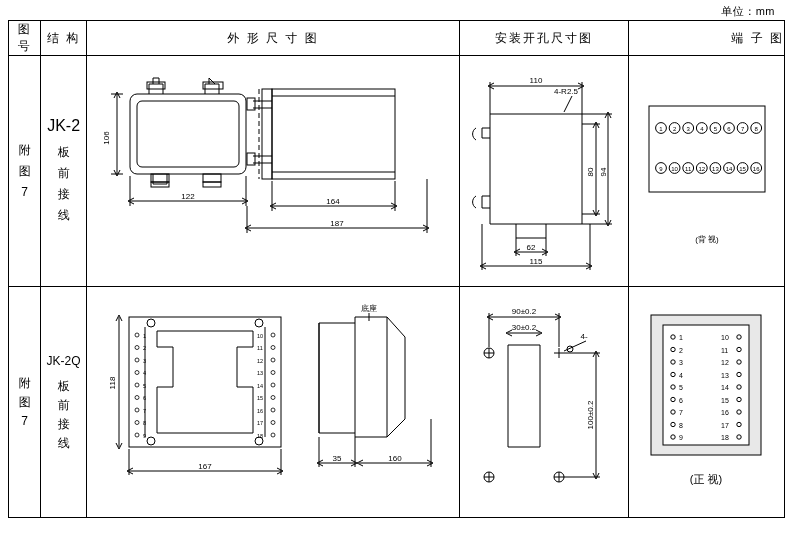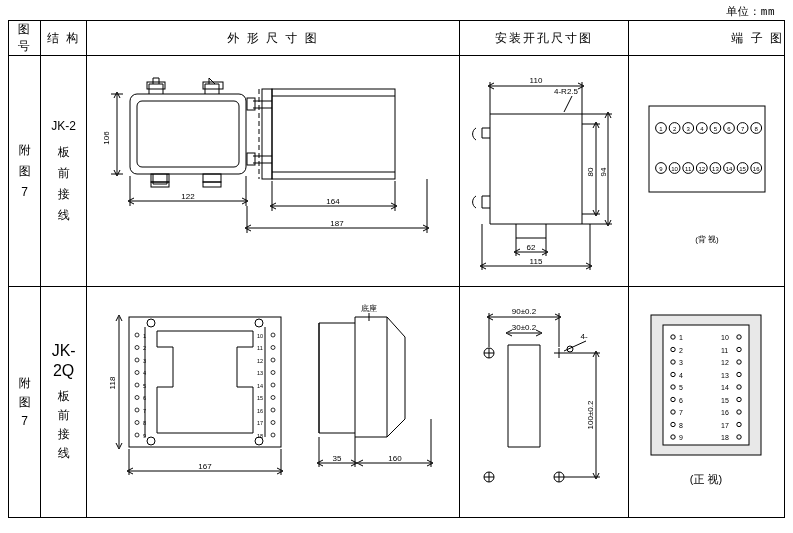--- a/index.html
+++ b/index.html
@@ -1,18 +1,18 @@
 <!DOCTYPE html>
 <html><head>
 <meta charset="utf-8">
 <style>
   html,body{margin:0;padding:0;background:#ffffff;}
   body{width:793px;height:533px;font-family:"Liberation Sans","DejaVu Sans",sans-serif;color:#000;}
   .page{position:relative;width:793px;height:533px;box-sizing:border-box;}
-  .unit{position:absolute;right:18px;top:4px;font-size:11px;letter-spacing:0.5px;font-family:Liberation Mono, monospace;}
+  .unit{position:absolute;right:18px;top:4px;font-size:11px;letter-spacing:0.5px;}
   table.main{position:absolute;left:8px;top:20px;width:777px;border-collapse:collapse;}
   table.main td,table.main th{border:1px solid #000;padding:0;}
   thead th{height:24px;font-size:12px;font-weight:normal;letter-spacing:2px;}
   .c-fig{width:34px;}
   .c-struct{width:48px;}
   .c-outline{width:372px;}
   .c-mount{width:168px;font-family:Liberation Serif, serif;}
   .c-term{width:155px;text-align:right;}
   .vcell{text-align:center;vertical-align:middle;font-size:12px;line-height:20px;}
   .vtext{display:inline-block;width:14px;word-break:break-all;line-height:21px;}
@@ -39,21 +39,21 @@
         <th class="c-term">端 子 图</th>
       </tr>
     </thead>
     <tbody>
 
       <tr class="row1">
         <td class="vcell">
           <span class="vtext">附图7</span>
         </td>
         <td class="vcell">
-          <div style="font-size:12px;margin-bottom:6px;">JK-2</div>
+          <div style="font-size:16px;margin-bottom:6px;">JK-2</div>
           <span class="vtext">板前接线</span>
         </td>
 
         <td>
           <div class="cellbox">
             <svg width="372" height="230" viewBox="0 0 372 230">
               <g fill="none" stroke="#000" stroke-width="1">
 
                 <rect x="43" y="38" width="116" height="80" rx="7" ry="7"></rect>
                 <rect x="50" y="45" width="102" height="66" rx="5" ry="5"></rect>
@@ -205,21 +205,21 @@
             </svg>
           </div>
         </td>
       </tr>
 
       <tr class="row2">
         <td class="vcell">
           <span class="vtext2">附图7</span>
         </td>
         <td class="vcell">
-          <div style="font-size:16px;margin-bottom:6px;">JK-2Q</div>
+          <div style="font-size:12px;margin-bottom:6px;">JK-2Q</div>
           <span class="vtext2">板前接线</span>
         </td>
 
         <td>
           <div class="cellbox">
             <svg width="372" height="230" viewBox="0 0 372 230">
               <g fill="none" stroke="#000" stroke-width="1">
 
                 <rect x="42" y="30" width="152" height="130"></rect>
                 <path d="M58 40 L58 150 M178 40 L178 150"></path>

